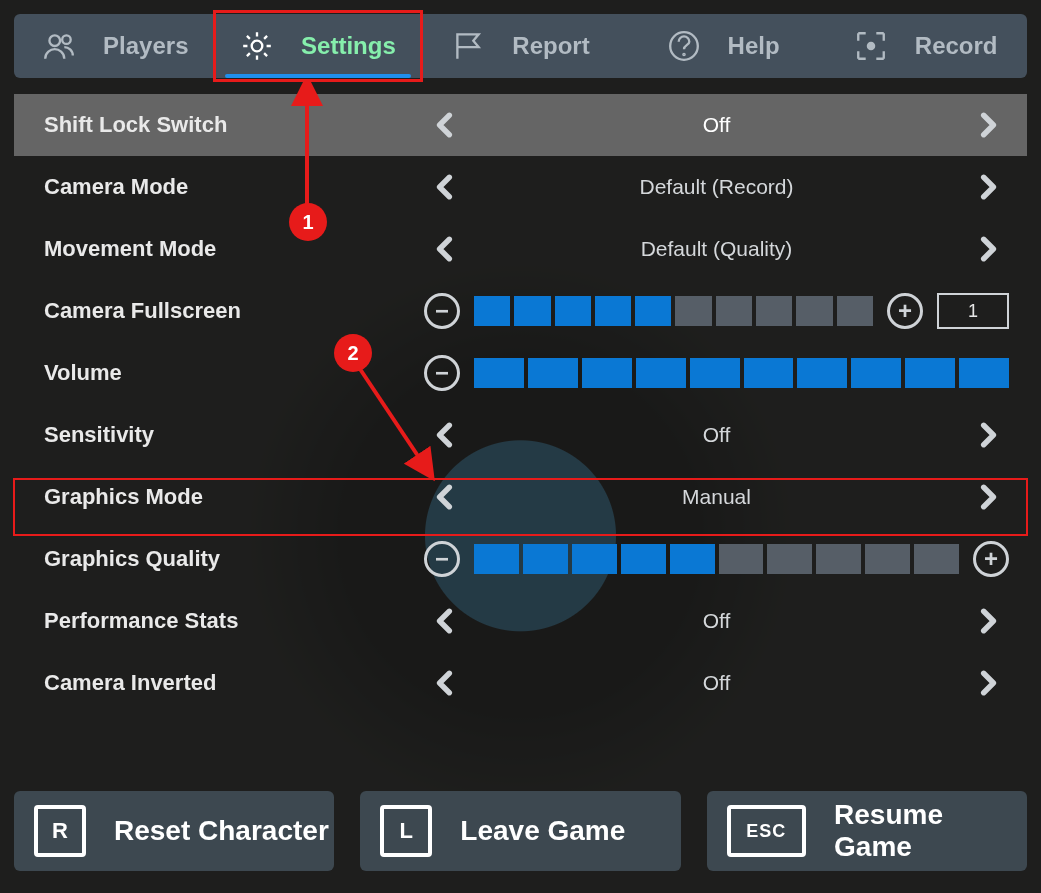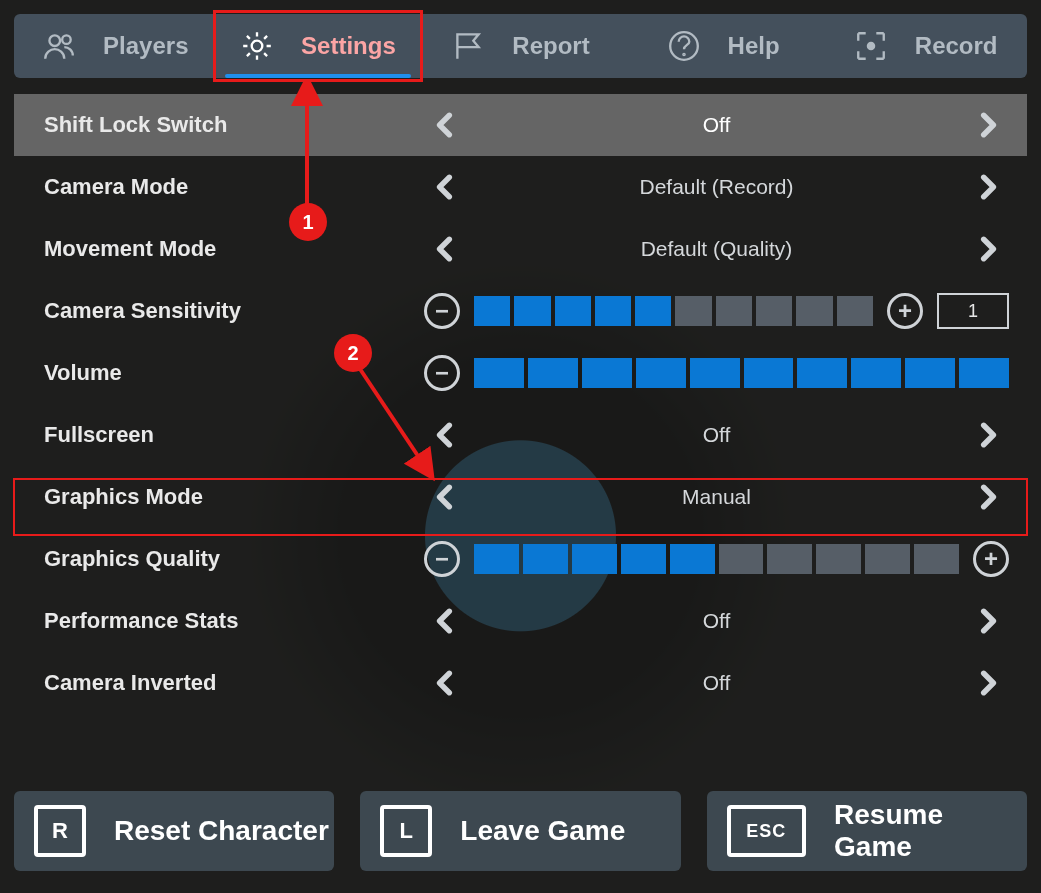--- a/index.html
+++ b/index.html
@@ -12,21 +12,21 @@
     radial-gradient(circle at 50% 60%, rgba(0,0,0,.4) 0 180px, transparent 280px),
     #2a2b26;}
   .scene::after{content:"";position:absolute;inset:0;background:rgba(25,25,25,.70);}
 
   
   .tabbar{position:absolute;left:14px;right:14px;top:14px;height:64px;
     background:#44505c;border-radius:6px;display:flex;align-items:stretch;}
   .tab{flex:1;display:flex;align-items:center;justify-content:center;gap:27px;
     color:#b2bbc3;font-weight:700;font-size:24px;cursor:pointer;position:relative}
   .tab .ico{width:34px;height:34px;display:flex;align-items:center;justify-content:center}
-  .tab.active{color:#fca5a5}
+  .tab.active{color:#86efac}
   .tab.active::after{content:"";position:absolute;left:8px;right:8px;bottom:0;height:4px;
     background:#1f8fec;border-radius:2px}
   .tab svg{stroke:#b2bbc3;fill:none;stroke-width:2.2}
   .tab.active svg{stroke:#ffffff}
 
   
   .anno-box1{position:absolute;left:213px;top:10px;width:210px;height:72px;border:3px solid #e71b1a;z-index:50;pointer-events:none}
   .anno-box2{position:absolute;left:13px;top:478px;right:13px;height:58px;border:2px solid #e71b1a;z-index:50;pointer-events:none}
 
   
@@ -168,21 +168,21 @@
       <div class="val">Default (Quality)</div>
       <div class="chev">
           <svg viewBox="0 0 24 24" width="26" height="26">
             <path d="M8 3l9 9-9 9"></path>
           </svg>
         </div>
     </div>
   </div>
 
   <div class="row">
-    <div class="label">Camera Sensitivity</div>
+    <div class="label">Camera Fullscreen</div>
     <div class="ctrl">
       <div class="pm">−</div>
       <div class="segs">
           <div class="seg on"></div>
           <div class="seg on"></div>
           <div class="seg on"></div>
           <div class="seg on"></div>
           <div class="seg on"></div>
           <div class="seg"></div>
           <div class="seg"></div>
@@ -208,21 +208,21 @@
           <div class="seg on"></div>
           <div class="seg on"></div>
           <div class="seg on"></div>
           <div class="seg on"></div>
           <div class="seg on"></div>
         </div>
     </div>
   </div>
 
   <div class="row">
-    <div class="label">Fullscreen</div>
+    <div class="label">Sensitivity</div>
     <div class="ctrl">
       <div class="chev">
           <svg viewBox="0 0 24 24" width="26" height="26">
             <path d="M16 3 7 12l9 9"></path>
           </svg>
         </div>
       <div class="val">Off</div>
       <div class="chev">
           <svg viewBox="0 0 24 24" width="26" height="26">
             <path d="M8 3l9 9-9 9"></path>

